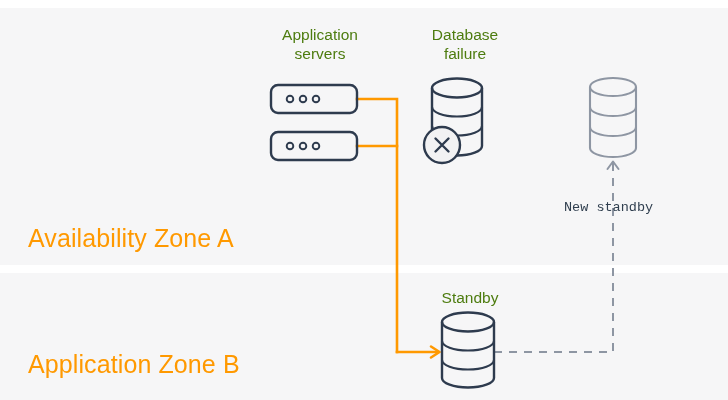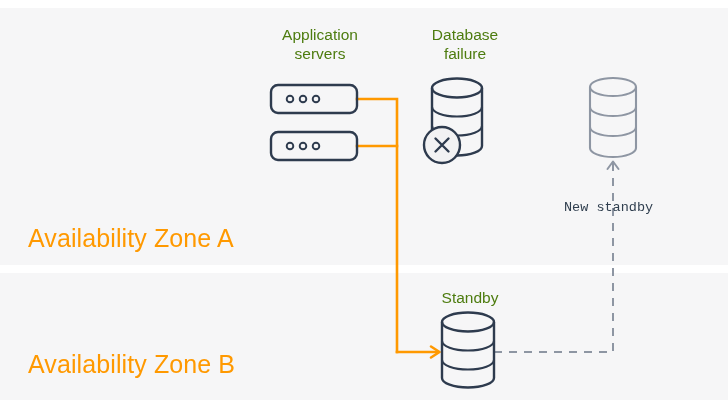--- a/index.html
+++ b/index.html
@@ -143,15 +143,15 @@
   <svg class="layer" viewBox="0 0 728 400">
     <g>
       <path d="M442,322 L442,378 A26,9.5 0 0 0 494,378 L494,322" class="nofill ink" stroke-width="2.4"></path>
       <ellipse cx="468" cy="322" rx="26" ry="9.5" class="nofill ink" stroke-width="2.4" fill="#f6f6f7"></ellipse>
       <path d="M442,341 A26,9.5 0 0 0 494,341" class="nofill ink" stroke-width="2.2"></path>
       <path d="M442,360 A26,9.5 0 0 0 494,360" class="nofill ink" stroke-width="2.2"></path>
     </g>
   </svg>
 
   <div class="zone-label" id="zone-a-label">Availability Zone A</div>
-  <div class="zone-label" id="zone-b-label">Availability Zone B</div>
+  <div class="zone-label" id="zone-b-label">Application Zone B</div>
 
 </div>
 
 </body></html>

